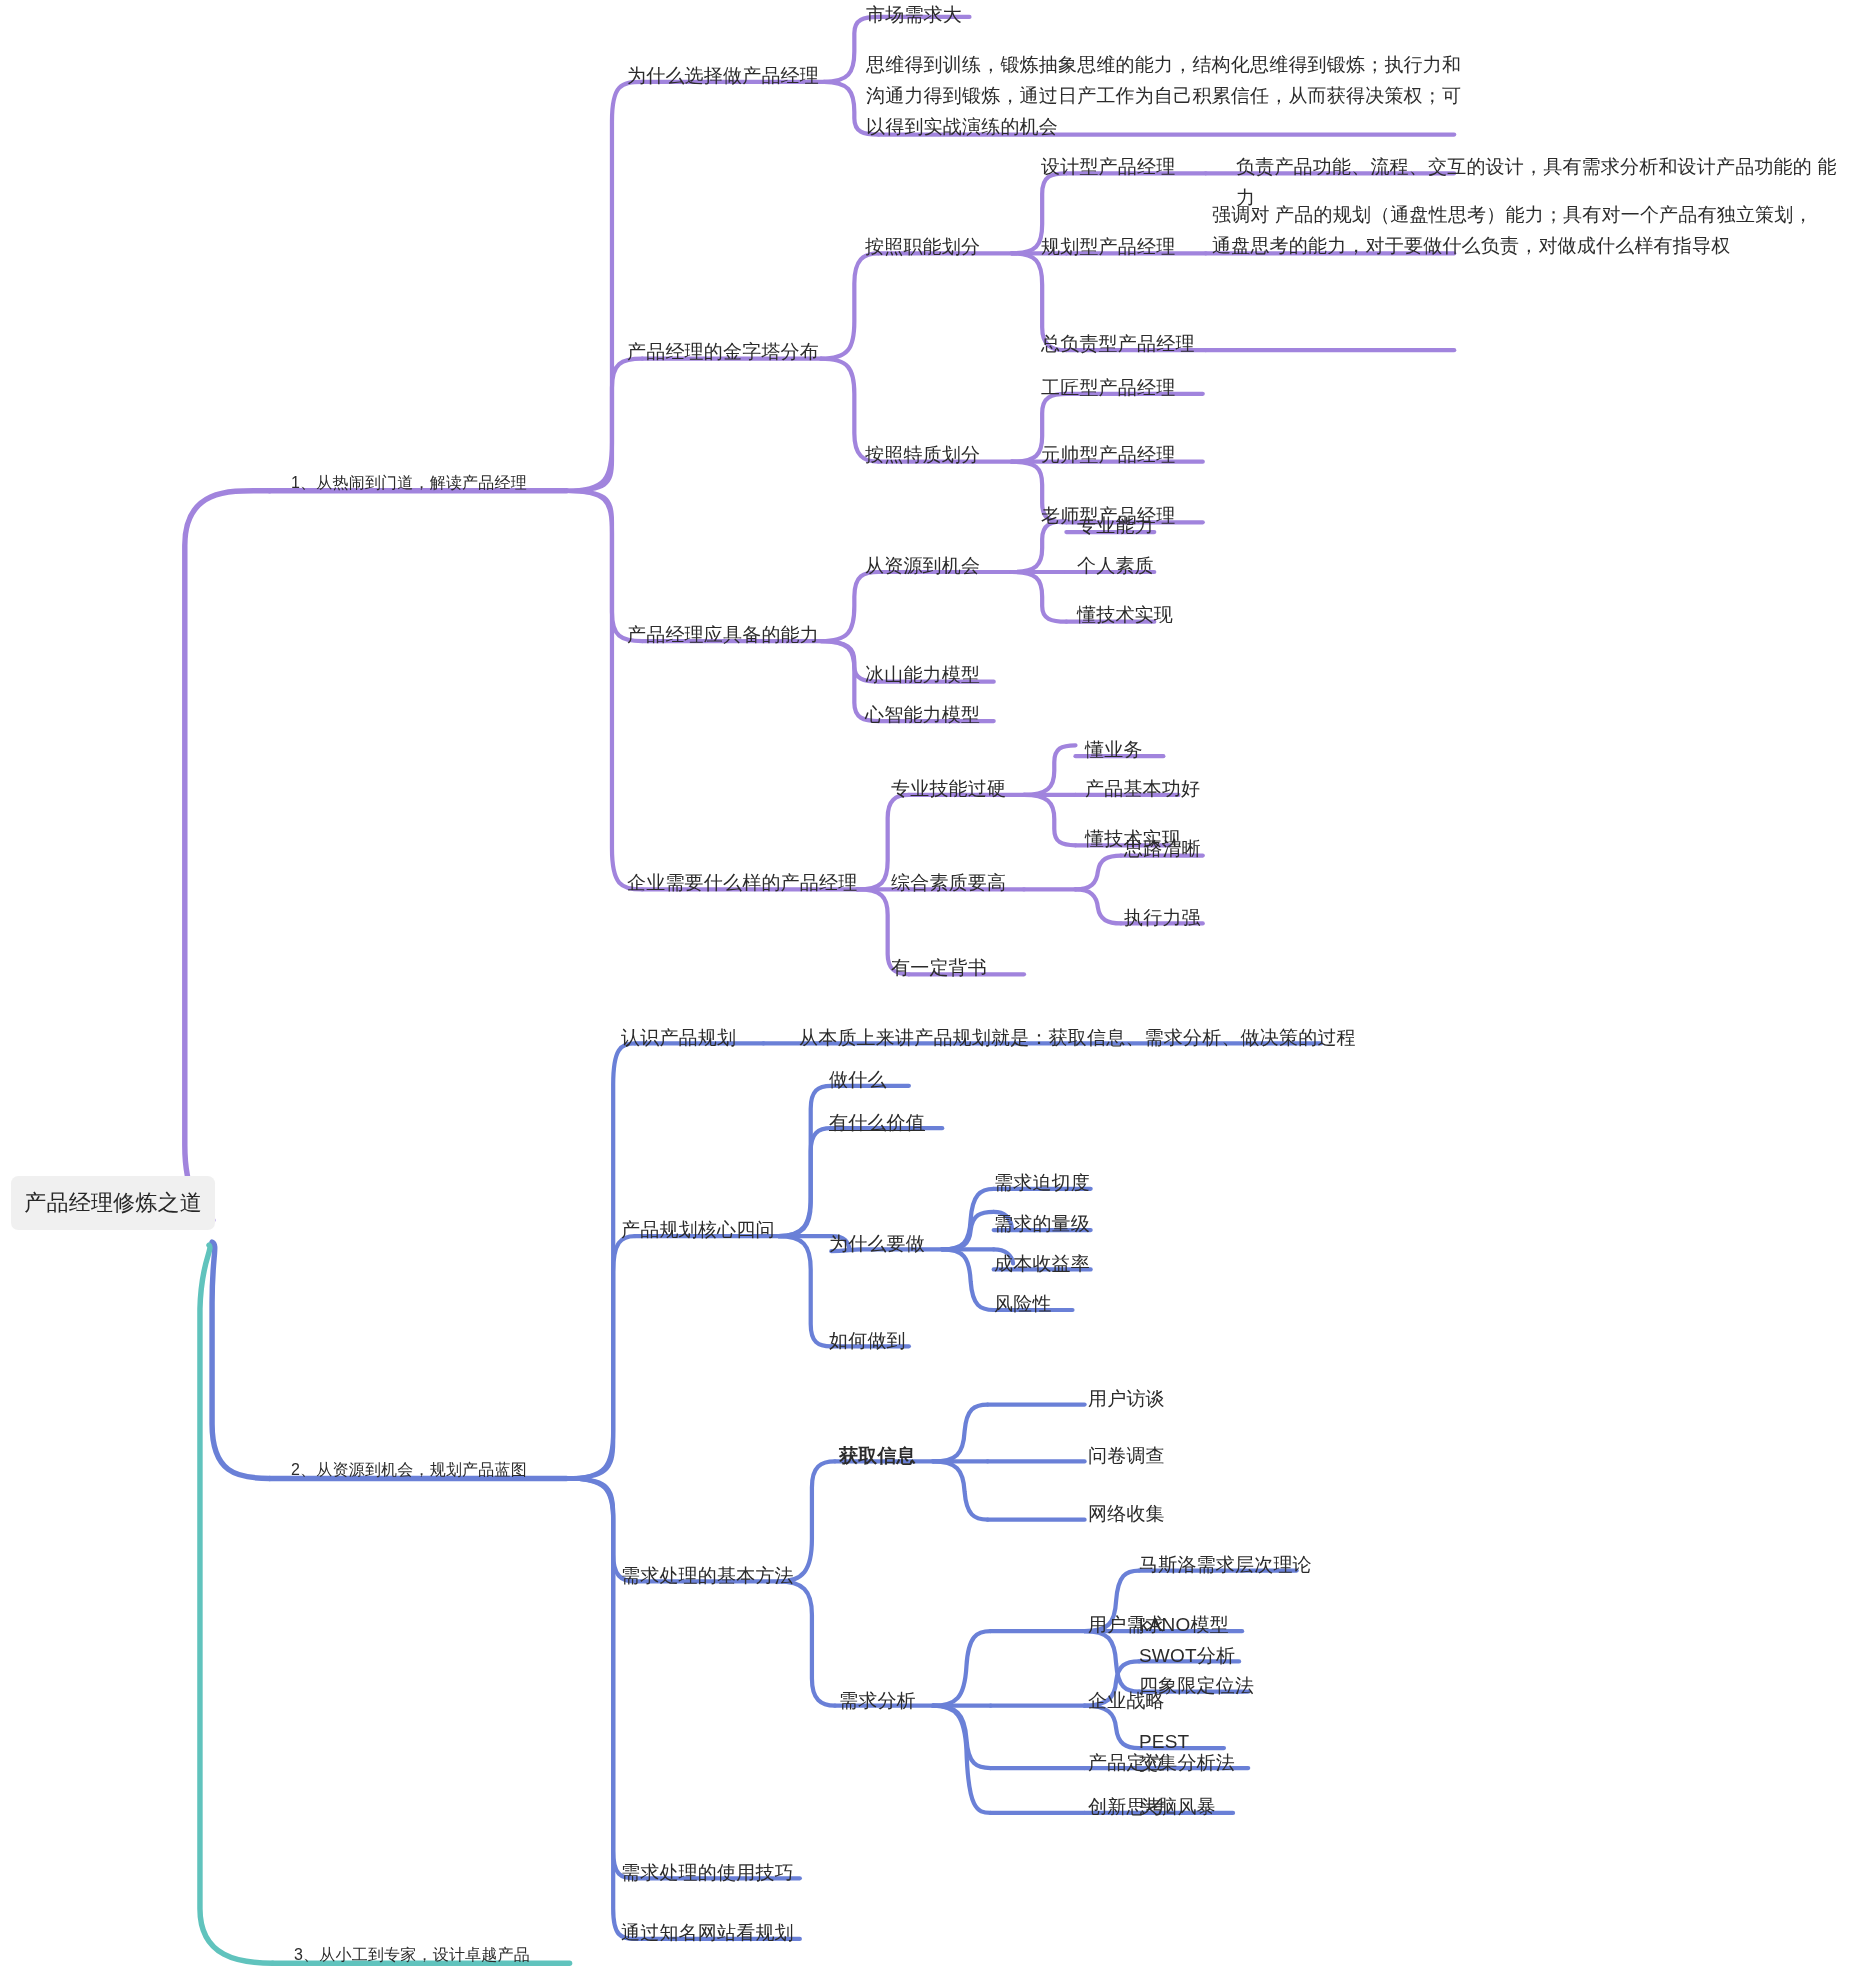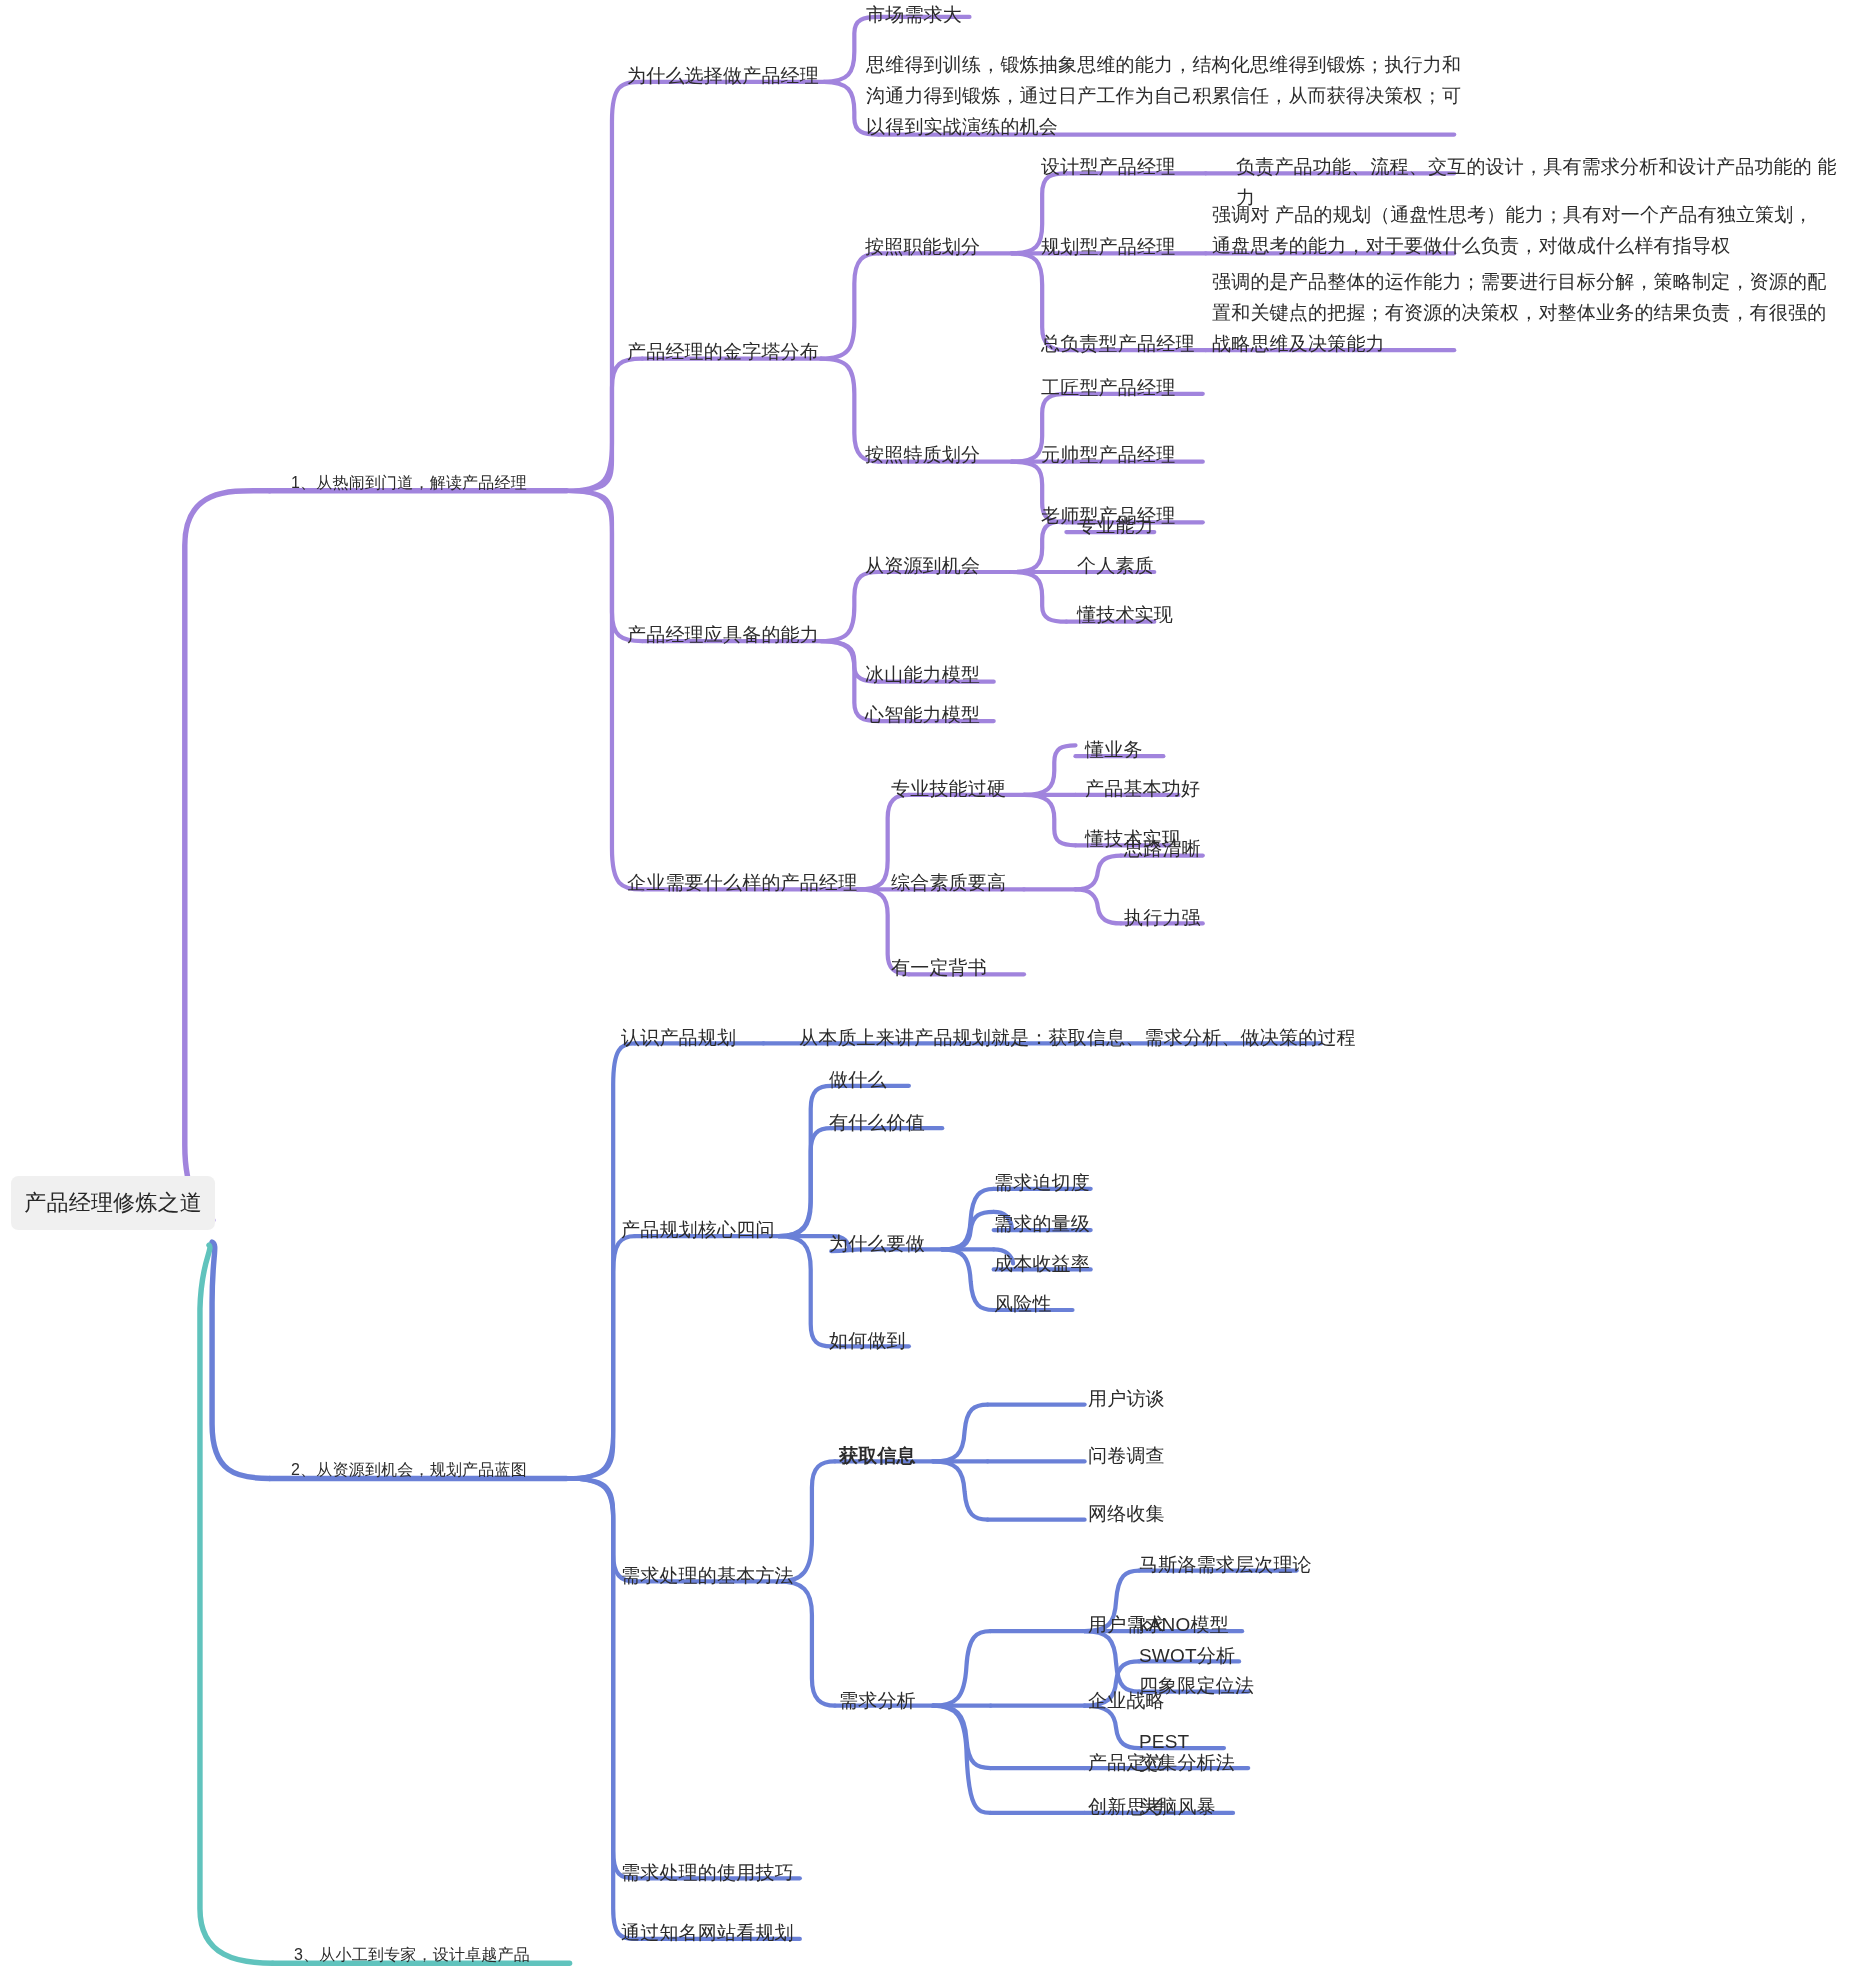--- a/index.html
+++ b/index.html
@@ -232,21 +232,20 @@
   <div class="node lvl3 wrap" style="left:866px; top:50px; width:609px;">思维得到训练，锻炼抽象思维的能力，结构化思维得到锻炼；执行力和沟通力得到锻炼，通过日产工作为自己积累信任，从而获得决策权；可以得到实战演练的机会</div>
 
   <div class="node lvl2" style="left:627px; top:337px;">产品经理的金字塔分布</div>
 
   <div class="node lvl3" style="left:865px; top:232px;">按照职能划分</div>
   <div class="node lvl4" style="left:1041px; top:152px;">设计型产品经理</div>
   <div class="node lvl4 wrap" style="left:1236px; top:152px; width:612px;">负责产品功能、流程、交互的设计，具有需求分析和设计产品功能的 能力</div>
   <div class="node lvl4" style="left:1041px; top:232px;">规划型产品经理</div>
   <div class="node lvl4 wrap" style="left:1212px; top:200px; width:615px;">强调对 产品的规划（通盘性思考）能力；具有对一个产品有独立策划，通盘思考的能力，对于要做什么负责，对做成什么样有指导权</div>
   <div class="node lvl4" style="left:1041px; top:329px;">总负责型产品经理</div>
-  <div class="node lvl4 wrap" style="left:1212px; top:267px; width:624px;">强调的是产品整体的运作能力；需要进行目标分解，策略制定，资源的配置和关键点的把握；有资源的决策权，对整体业务的结果负责，有很强的战略思维及决策能力</div>
 
   <div class="node lvl3" style="left:865px; top:440px;">按照特质划分</div>
   <div class="node lvl4" style="left:1041px; top:373px;">工匠型产品经理</div>
   <div class="node lvl4" style="left:1041px; top:440px;">元帅型产品经理</div>
   <div class="node lvl4" style="left:1041px; top:501px;">老师型产品经理</div>
 
   <div class="node lvl2" style="left:627px; top:620px;">产品经理应具备的能力</div>
   <div class="node lvl3" style="left:865px; top:551px;">从资源到机会</div>
   <div class="node lvl4" style="left:1077px; top:511px;">专业能力</div>
   <div class="node lvl4" style="left:1077px; top:551px;">个人素质</div>
@@ -264,21 +263,21 @@
   <div class="node lvl4" style="left:1124px; top:903px;">执行力强</div>
   <div class="node lvl3" style="left:891px; top:953px;">有一定背书</div>
 
   <div class="node lvl1" style="left:291px; top:1457px;">2、从资源到机会，规划产品蓝图</div>
 
   <div class="node lvl2" style="left:621px; top:1023px;">认识产品规划</div>
   <div class="node lvl3" style="left:799px; top:1023px;">从本质上来讲产品规划就是：获取信息、需求分析、做决策的过程</div>
 
   <div class="node lvl2" style="left:621px; top:1215px;">产品规划核心四问</div>
   <div class="node lvl3" style="left:829px; top:1065px;">做什么</div>
-  <div class="node lvl3" style="left:829px; top:1108px;">有什么价值</div>
+  <div class="node lvl3" style="left:829px; top:1108px;text-decoration:underline;">有什么价值</div>
   <div class="node lvl3" style="left:829px; top:1229px;">为什么要做</div>
   <div class="node lvl4" style="left:994px; top:1168px;">需求迫切度</div>
   <div class="node lvl4" style="left:994px; top:1209px;">需求的量级</div>
   <div class="node lvl4" style="left:994px; top:1249px;">成本收益率</div>
   <div class="node lvl4" style="left:994px; top:1289px;">风险性</div>
   <div class="node lvl3" style="left:829px; top:1326px;">如何做到</div>
 
   <div class="node lvl2" style="left:621px; top:1561px;">需求处理的基本方法</div>
   <div class="node lvl3" style="left:839px; top:1441px;font-weight:bold;">获取信息</div>
   <div class="node lvl4" style="left:1088px; top:1384px;">用户访谈</div>

